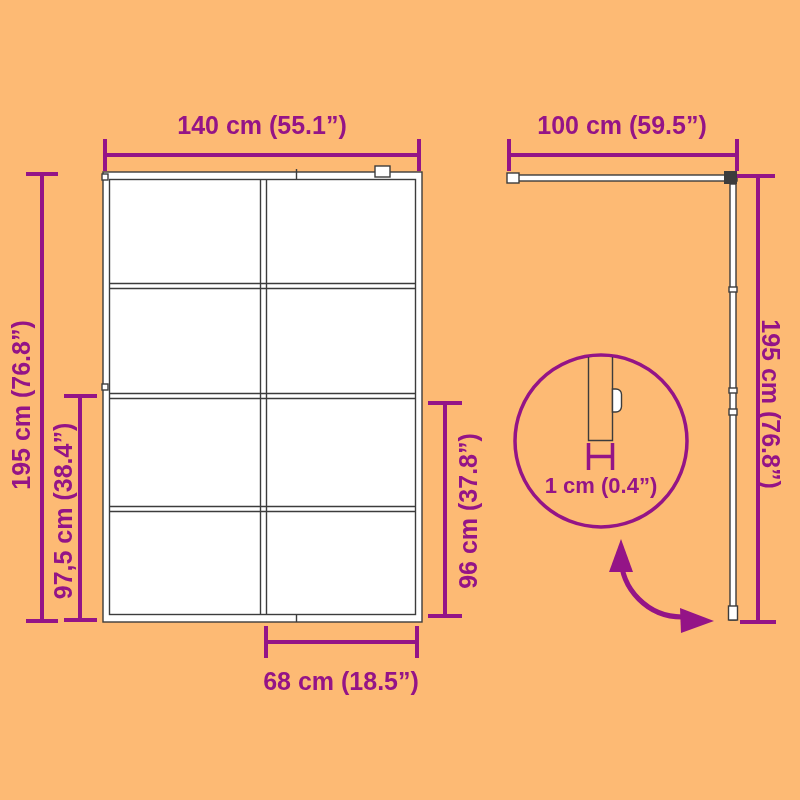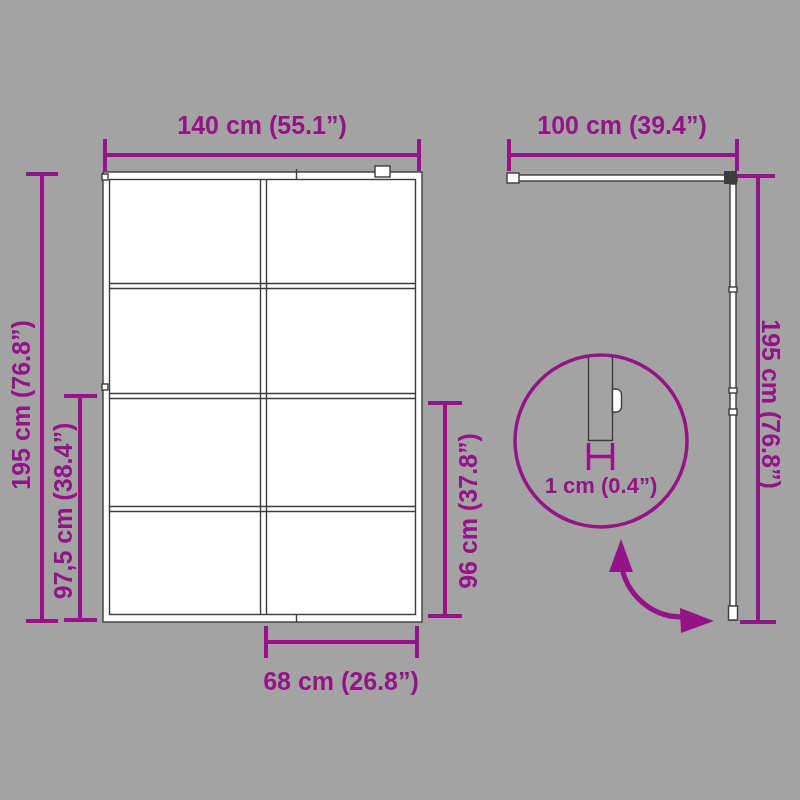--- a/index.html
+++ b/index.html
@@ -1,17 +1,17 @@
 <!DOCTYPE html>
 <html><head>
 <meta charset="utf-8">
 <style>
   html,body { margin:0; padding:0; background:#ffffff; }
   .canvas {
-    position:relative; width:800px; height:800px; background:#a3a3a3;
+    position:relative; width:800px; height:800px; background:#fdba74;
     font-family:"Liberation Sans", sans-serif; overflow:hidden;text-decoration:underline;
   }
   .canvas svg { position:absolute; left:0; top:0; }
   .dim-label {
     position:absolute; color:#941487; font-weight:bold; font-size:25px;
     white-space:nowrap; transform:translate(-50%,-50%); line-height:1;
   }
   .rot-ccw { transform:translate(-50%,-50%) rotate(-90deg); }
   .rot-cw  { transform:translate(-50%,-50%) rotate(90deg); }
   .small   { font-size:22px; }
@@ -76,27 +76,27 @@
       <path class="acc" d="M26 174 H58 M26 621 H58 M42 174 V621"></path>
       <path class="acc" d="M64 396 H97 M64 620 H97 M80 396 V620"></path>
       <path class="acc" d="M428 403 H462 M428 616 H462 M445 403 V616"></path>
       <path class="acc" d="M266 626 V658 M417 626 V658 M266 642 H417"></path>
       <path class="acc" d="M737 176 H775 M740 622 H776 M758 176 V622"></path>
     </g>
   </svg>
 
   <div class="dim-label" style="left:262px; top:125px;">140 cm (55.1”)</div>
 
-  <div class="dim-label" style="left:622px; top:125px;">100 cm (39.4”)</div>
+  <div class="dim-label" style="left:622px; top:125px;">100 cm (59.5”)</div>
 
   <div class="dim-label rot-ccw" style="left:21px; top:405px;">195 cm (76.8”)</div>
 
   <div class="dim-label rot-ccw" style="left:63px; top:511px;">97,5 cm (38.4”)</div>
 
   <div class="dim-label rot-ccw" style="left:468px; top:511px;">96 cm (37.8”)</div>
 
-  <div class="dim-label" style="left:341px; top:681px;">68 cm (26.8”)</div>
+  <div class="dim-label" style="left:341px; top:681px;">68 cm (18.5”)</div>
 
   <div class="dim-label small" style="left:601px; top:486px;">1 cm (0.4”)</div>
 
   <div class="dim-label rot-cw" style="left:770px; top:404px;">195 cm (76.8”)</div>
 
 </div>
 
 </body></html>

